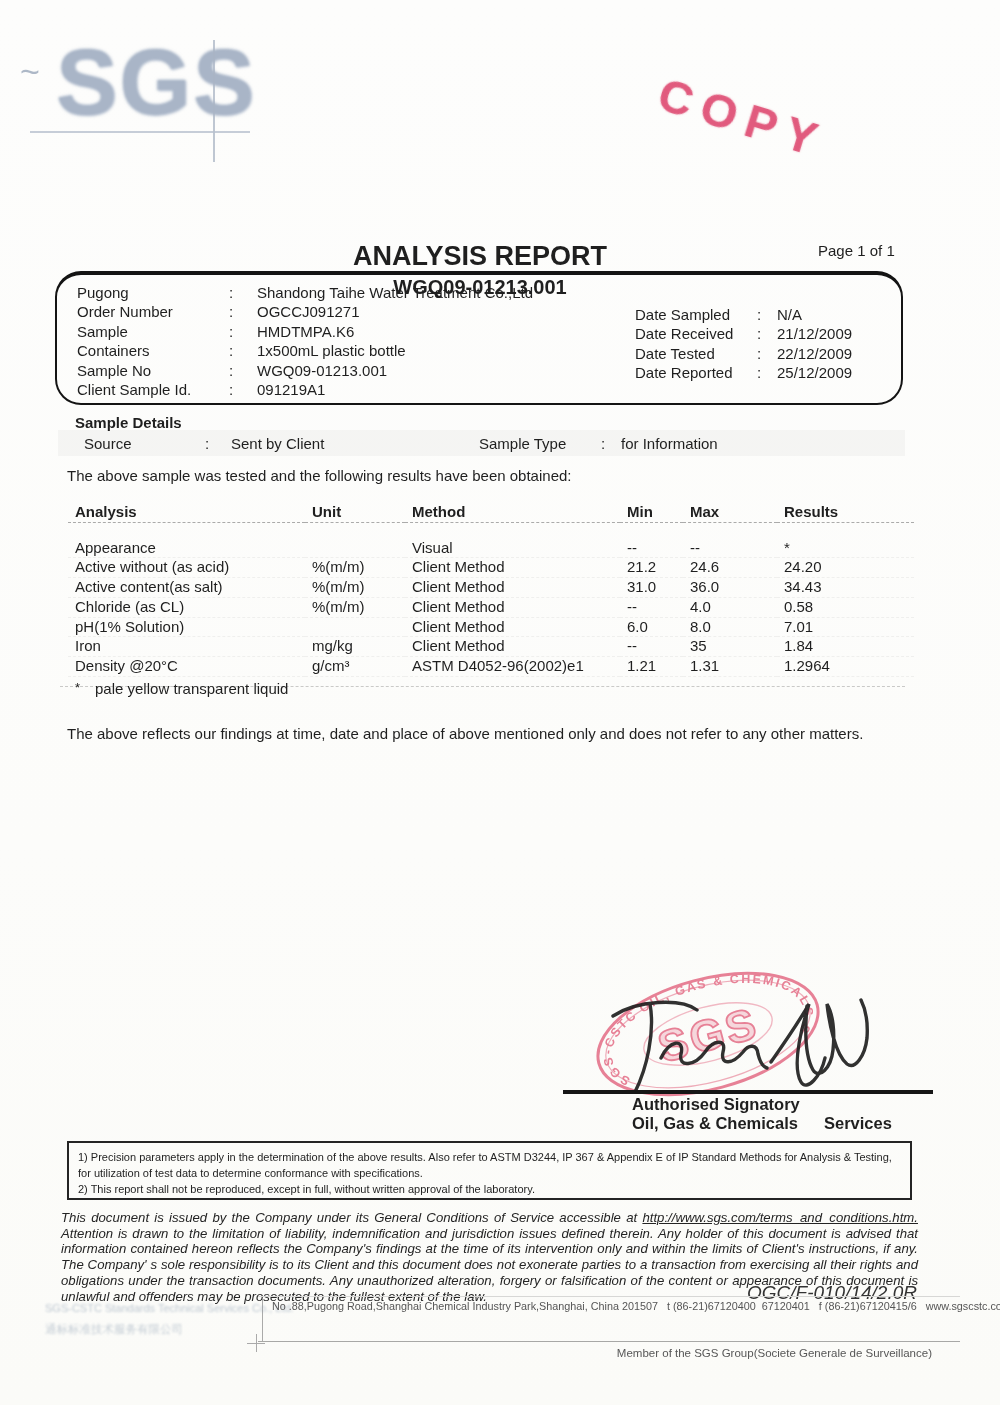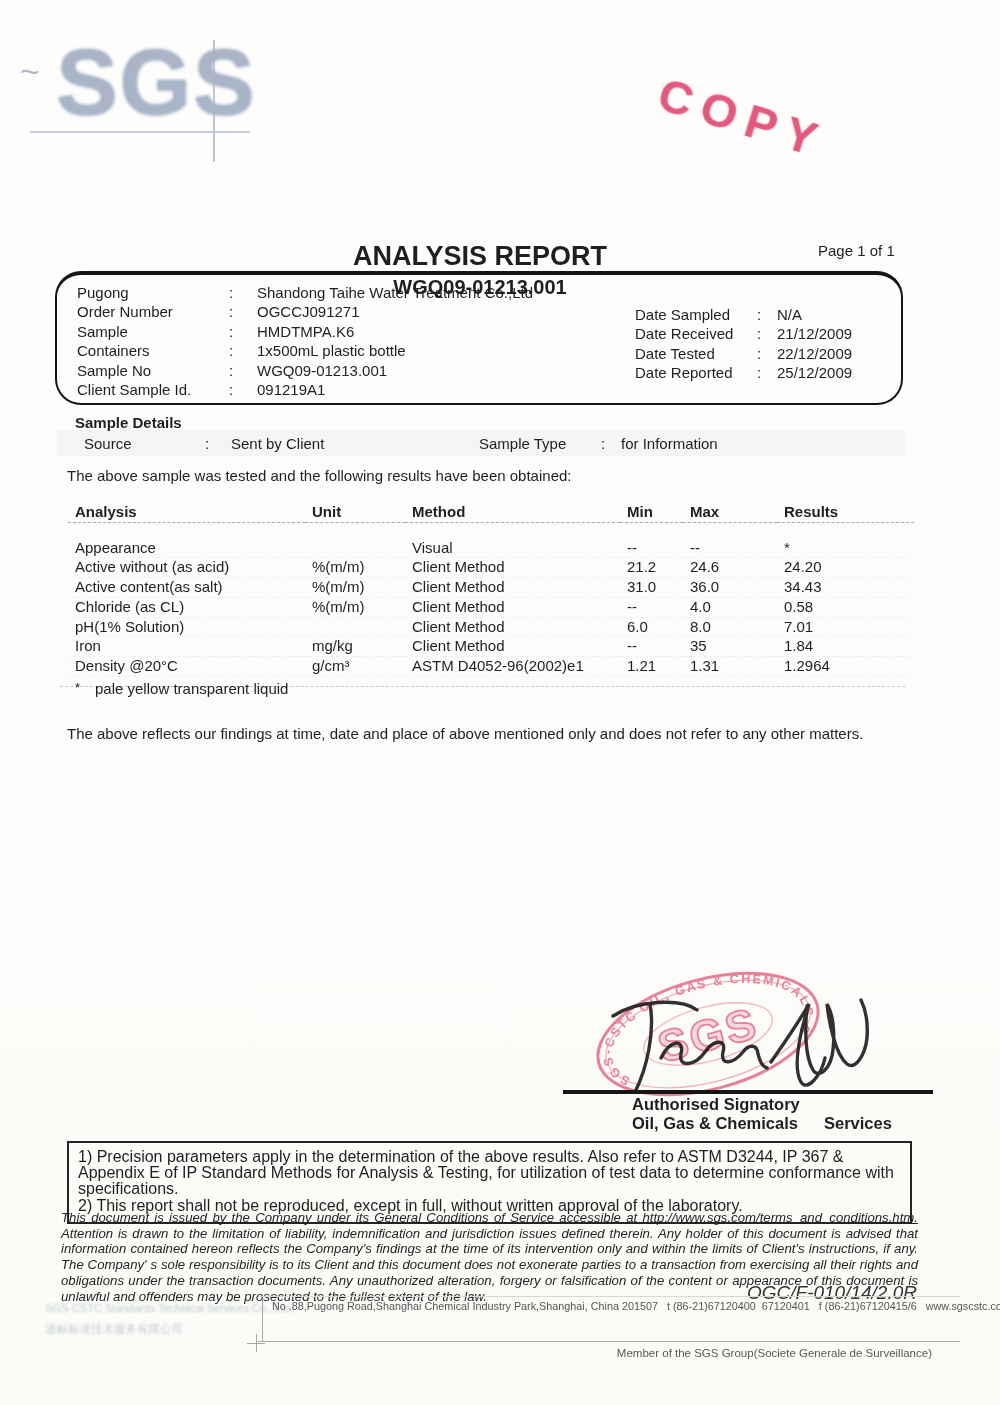--- a/index.html
+++ b/index.html
@@ -67,21 +67,21 @@
 
   
   .stamp-wrap{left:553px;top:970px;width:405px;height:168px;}
   .sig-line{left:563px;top:1090px;width:370px;height:3.5px;background:#161616;}
   .auth-label{left:632px;top:1095px;font-size:16.5px;font-weight:700;}
   .division-row{left:632px;top:1114px;font-size:16.5px;font-weight:700;}
   .division-row .svc{margin-left:26px;}
 
   
   .notes-box{left:67px;top:1141px;width:845px;box-sizing:border-box;border:2px solid #242424;
-    padding:6px 9px 8px;font-size:16px;line-height:16.2px;}
+    padding:6px 9px 0;font-size:11px;line-height:16.2px;}
 
   
   .legal{left:61px;top:1210px;width:857px;font-size:13.2px;line-height:15.7px;
     font-style:italic;text-align:justify;color:#242424;}
   .legal .url{text-decoration:underline;}
   .doc-code{left:700px;top:1282px;width:217px;text-align:right;font-size:19px;color:#333;font-style:italic;}
 
   
   .footer-topline{left:258px;top:1296px;width:702px;height:1px;background:#d7d7d5;}
   .footer-botline{left:258px;top:1341px;width:702px;height:1px;background:#a8a8a6;}

